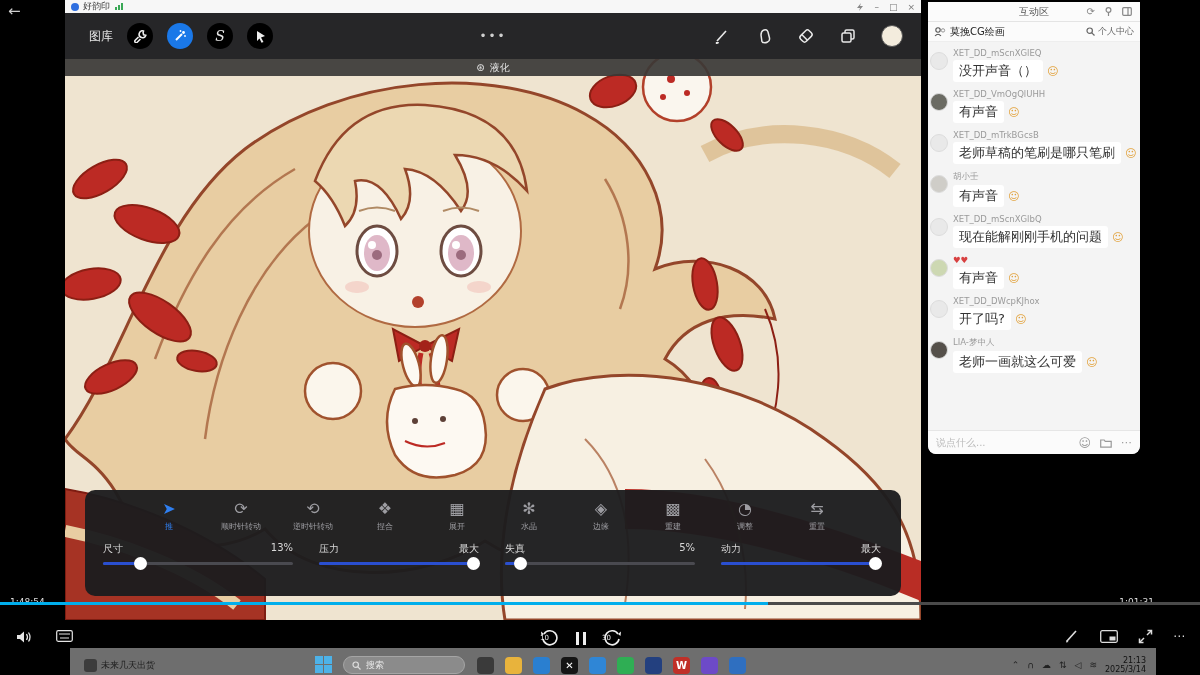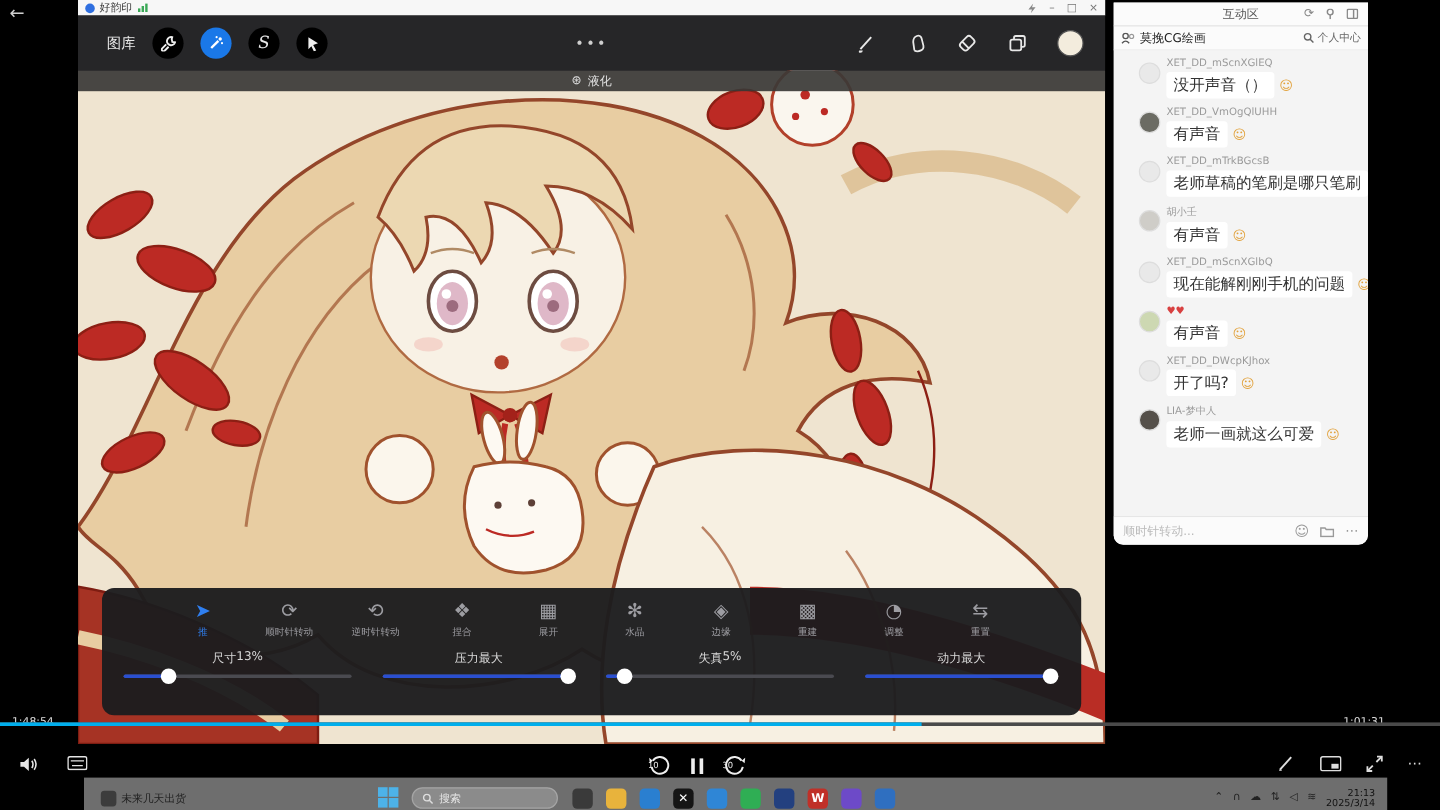--- a/index.html
+++ b/index.html
@@ -57,42 +57,42 @@
   #liquify { position:absolute; left:20px; top:477px; width:816px; height:106px;
              background:rgba(28,28,30,.96); border-radius:10px; z-index:10; padding:10px 14px 0; }
   #lq-tools { display:flex; justify-content:center; gap:10px; }
   .lq-tool { width:62px; display:flex; flex-direction:column; align-items:center; gap:3px; cursor:pointer; }
   .lq-tool .glyph { font-size:16px; line-height:18px; color:#9d9da2; }
   .lq-tool .lbl { font-size:8px; color:#9d9da2; white-space:nowrap; }
   .lq-tool.active .glyph, .lq-tool.active .lbl { color:#2f7ff0; }
   #lq-sliders { display:flex; gap:26px; margin-top:10px; padding:0 4px; }
   .sgroup { position:relative; }
   .sg-wide { width:190px; } .sg-narrow { width:160px; }
-  .shead { display:flex; justify-content:center; color:#d8d8d8; font-size:10px; }
+  .shead { display:flex; justify-content:space-between; color:#d8d8d8; font-size:10px; }
   .track { position:relative; margin-top:6px; height:3px; background:#4a4a50; border-radius:2px; }
   .track .fill { position:absolute; left:0; top:0; height:3px; background:#2a4fd0; border-radius:2px; }
   .track .thumb { position:absolute; top:-5px; width:13px; height:13px; border-radius:50%; background:#fff; }
   .sg1 .fill{width:20%}  .sg1 .thumb{left:calc(20% - 7px)}
   .sg2 .fill{width:97%}  .sg2 .thumb{left:calc(97% - 7px)}
   .sg3 .fill{width:7%}   .sg3 .thumb{left:calc(7% - 4px)}
   .sg4 .fill{width:97%}  .sg4 .thumb{left:calc(97% - 7px)}
 
   
   #chat { left:928px; top:2px; width:212px; height:452px; background:#f4f4f4;
           border-radius:0 0 8px 8px; overflow:hidden; z-index:30; }
   #chat-header { height:20px; background:#fbfbfb; border-bottom:1px solid #e4e4e4;
                  display:flex; align-items:center; position:relative; }
   #chat-title { position:absolute; left:0; right:0; text-align:center; font-size:10px; color:#555; }
   #chat-header-icons { margin-left:auto; display:flex; gap:9px; padding-right:8px; color:#888;
                        font-size:10px; align-items:center; z-index:2; }
   #chat-sub { height:20px; background:#fbfbfb; border-bottom:1px solid #eee; display:flex;
               align-items:center; padding:0 6px; font-size:10px; }
   #channel-name { color:#222; font-weight:normal; margin-left:4px; font-size:10px; }
   #chat-sub .right { margin-left:auto; display:flex; align-items:center; gap:3px; color:#666; font-size:9px; white-space:nowrap; }
-  #chat-msgs { padding:6px 21px 0; }
+  #chat-msgs { padding:6px 2px 0; }
   .msg { display:flex; gap:5px; margin-bottom:7px; }
   .av { width:18px; height:18px; border-radius:50%; flex:0 0 18px; margin-top:4px; border:1px solid #ddd; }
   .av1,.av3,.av5,.av7 { background:#e9e9e9; }
   .av2 { background:#6b6b63; } .av4 { background:#cfcdc8; }
   .av6 { background:#cdd8b2; } .av8 { background:#55504a; }
   .msg .col { min-width:0; }
   .uname { font-size:8.5px; color:#9a9a9a; margin-bottom:2px; white-space:nowrap; }
   .uname.hearts { color:#d84040; }
   .brow { display:flex; align-items:center; gap:4px; }
   .bubble { background:#fff; border-radius:3px; padding:2px 6px; font-size:13px; color:#333; white-space:nowrap; }
@@ -476,21 +476,21 @@
         <span class="col">
             <div class="uname">LIA-梦中人</div>
         <div class="brow">
               <span class="bubble">老师一画就这么可爱</span>
         <span class="memoji">☺</span>
             </div>
           </span>
       </div>
     </div>
     <div id="chat-input">
-      <span id="chat-placeholder">顺时针转动...</span>
+      <span id="chat-placeholder">说点什么...</span>
       <span class="icons">
         <span style="font-size:12px;">☺</span>
         <svg width="12" height="10" viewBox="0 0 12 10">
           <path d="M0.7,2 h3.5 l1,1.3 h6 v5.8 h-10.5 z" fill="none" stroke="#999" stroke-width="1.2"></path>
         </svg>
         <span>⋯</span>
       </span>
     </div>
   </div>
 

